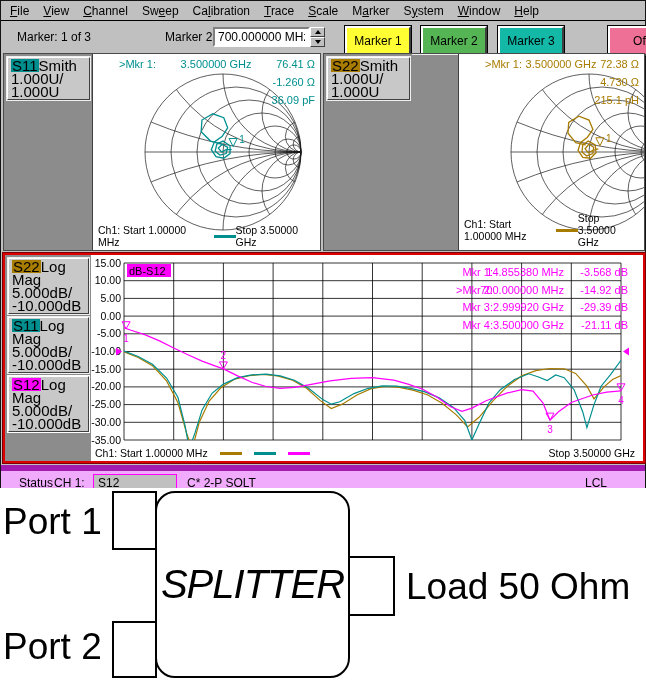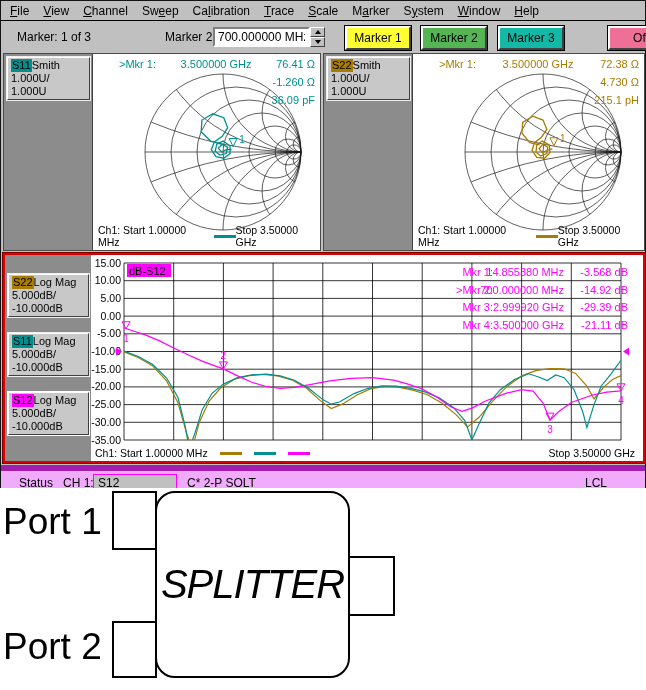--- a/index.html
+++ b/index.html
@@ -16,51 +16,51 @@
 
   
   #toolbar { position:absolute; left:0; top:21px; width:100%; height:30px; background:#c0c0c0; font-size:12px; }
   #mk-status { position:absolute; left:16px; top:8px; }
   #mk-field-label { position:absolute; left:164px; top:8px; }
   #mk-input { position:absolute; left:212px; top:5px; width:97px; height:20px; font-size:12px; font-family:inherit; padding:0 3px; background:#fff; border:2px solid; border-color:#808080 #fff #fff #808080; }
   #spinner { position:absolute; left:309px; top:5px; width:15px; height:20px; display:flex; flex-direction:column; }
   .spin-btn { flex:1; background:#c0c0c0; border:1px solid; border-color:#fff #404040 #404040 #fff; display:flex; align-items:center; justify-content:center; }
   .tri-up { width:0; height:0; border-left:3px solid transparent; border-right:3px solid transparent; border-bottom:4px solid #000; }
   .tri-dn { width:0; height:0; border-left:3px solid transparent; border-right:3px solid transparent; border-top:4px solid #000; }
-  .tb-btn { position:absolute; top:4px; width:66px; height:24px; font-size:12px; font-family:inherit; color:#000; border:2px solid; border-color:#ffffff #404040 #404040 #ffffff; outline:1px solid #000; cursor:default; }
+  .tb-btn { position:absolute; top:4px; width:66px; height:30px; font-size:12px; font-family:inherit; color:#000; border:2px solid; border-color:#ffffff #404040 #404040 #ffffff; outline:1px solid #000; cursor:default; }
 
   
   .panel { position:absolute; top:52px; height:198px; background:#8c8c8c; border:1px solid #4a4a4a; box-shadow:inset 1px 1px 0 #f0f0f0; display:flex; }
   #panel-s11 { left:2px; width:318px; }
-  #panel-s22 { left:322px; width:322px; }
+  #panel-s22 { left:322px; width:322px;gap:46px; }
   .psidebar { width:88px; background:#8c8c8c; padding:3px 2px 2px 3px; flex:none; }
-  .tracebox { background:#c8c8c8; border:1px solid; border-color:#fff #404040 #404040 #fff; outline:1px solid #efefef; padding:1px 3px; font-size:11px; line-height:13px; color:#000; }
+  .tracebox { background:#c8c8c8; border:1px solid; border-color:#fff #404040 #404040 #fff; outline:1px solid #efefef; padding:1px 3px; font-size:15px; line-height:13px; color:#000; }
   .chip { display:inline-block; padding:0 1px; color:#000; }
   .pchart { flex:1; background:#fff; position:relative; border-left:1px solid #404040; overflow:hidden; }
   .pchart svg { position:absolute; left:0; top:0; }
   .ro1 { position:absolute; left:26px; right:5px; top:4px; display:flex; justify-content:space-between; font-size:11px; }
   .ro2 { position:absolute; right:5px; top:22px; font-size:11px; }
   .ro3 { position:absolute; right:5px; top:40px; font-size:11px; }
   .teal-text { color:#008f8f; } .olive-text { color:#a87c00; }
   .axisrow { position:absolute; left:5px; right:5px; bottom:2px; display:flex; align-items:center; font-size:10.5px; color:#000; }
   .dash { width:22px; height:3px; margin-left:12px; flex:none; }
   .axis-stop { margin-left:auto; }
 
   
   #panel-lower { position:absolute; left:2px; top:252px; width:642px; height:210px; background:#8c8c8c; border:2px solid #dd0000; outline:1px solid #7c0000; display:flex; }
   #lower-sidebar { width:86px; background:#8c8c8c; padding:3px 2px 2px 3px; flex:none; }
-  #lower-sidebar .tracebox { margin-bottom:3px;margin-top:16px; }
+  #lower-sidebar .tracebox { margin-bottom:3px; }
   #lower-plot { flex:1; background:#fff; position:relative; overflow:hidden; }
   #logmag-svg { position:absolute; left:0; top:0; }
   #lower-axisrow { position:absolute; left:4px; right:8px; bottom:2px; display:flex; align-items:center; font-size:10.5px; color:#000; }
 
   
   #statusbar { position:absolute; left:0; top:464px; width:100%; height:24px; background:#f0abfc; border-top:6px solid #a21caf; font-size:12px; color:#000; }
   #sb-status { position:absolute; left:18px; top:5px; }
-  #sb-ch { position:absolute; left:62px; top:5px; }
+  #sb-ch { position:absolute; left:53px; top:5px; }
   #sb-meas { position:absolute; left:92px; top:3px; width:84px; height:17px; border:1px solid #ff00ff; padding:1px 4px; background:#c0c0c0; }
   #sb-cal { position:absolute; left:186px; top:5px; }
   #sb-lcl { position:absolute; right:38px; top:5px; }
 
   
   #diagram { position:absolute; left:0; top:488px; width:646px; height:202px; background:#fff; color:#000; }
   .dg-rect { position:absolute; background:#fff; border:2px solid #000; }
   #dg-main { left:155px; top:3px; width:195px; height:187px; display:flex; align-items:center; justify-content:center; z-index:1;border-radius:20px; }
   #dg-conn-tl { left:112px; top:3px; width:45px; height:59px; z-index:2; }
   #dg-conn-bl { left:112px; top:133px; width:45px; height:57px; z-index:2; }
@@ -325,14 +325,15 @@
 
   <div id="diagram">
     <div id="dg-main" class="dg-rect">
       <span id="dg-splitter">SPLITTER</span>
     </div>
     <div id="dg-conn-tl" class="dg-rect"></div>
     <div id="dg-conn-bl" class="dg-rect"></div>
     <div id="dg-conn-r" class="dg-rect"></div>
     <div id="dg-port1" class="dg-label">Port 1</div>
     <div id="dg-port2" class="dg-label">Port 2</div>
+    <div id="dg-load" class="dg-label">Load 50 Ohm</div>
   </div>
 </div>
 
 </body></html>

